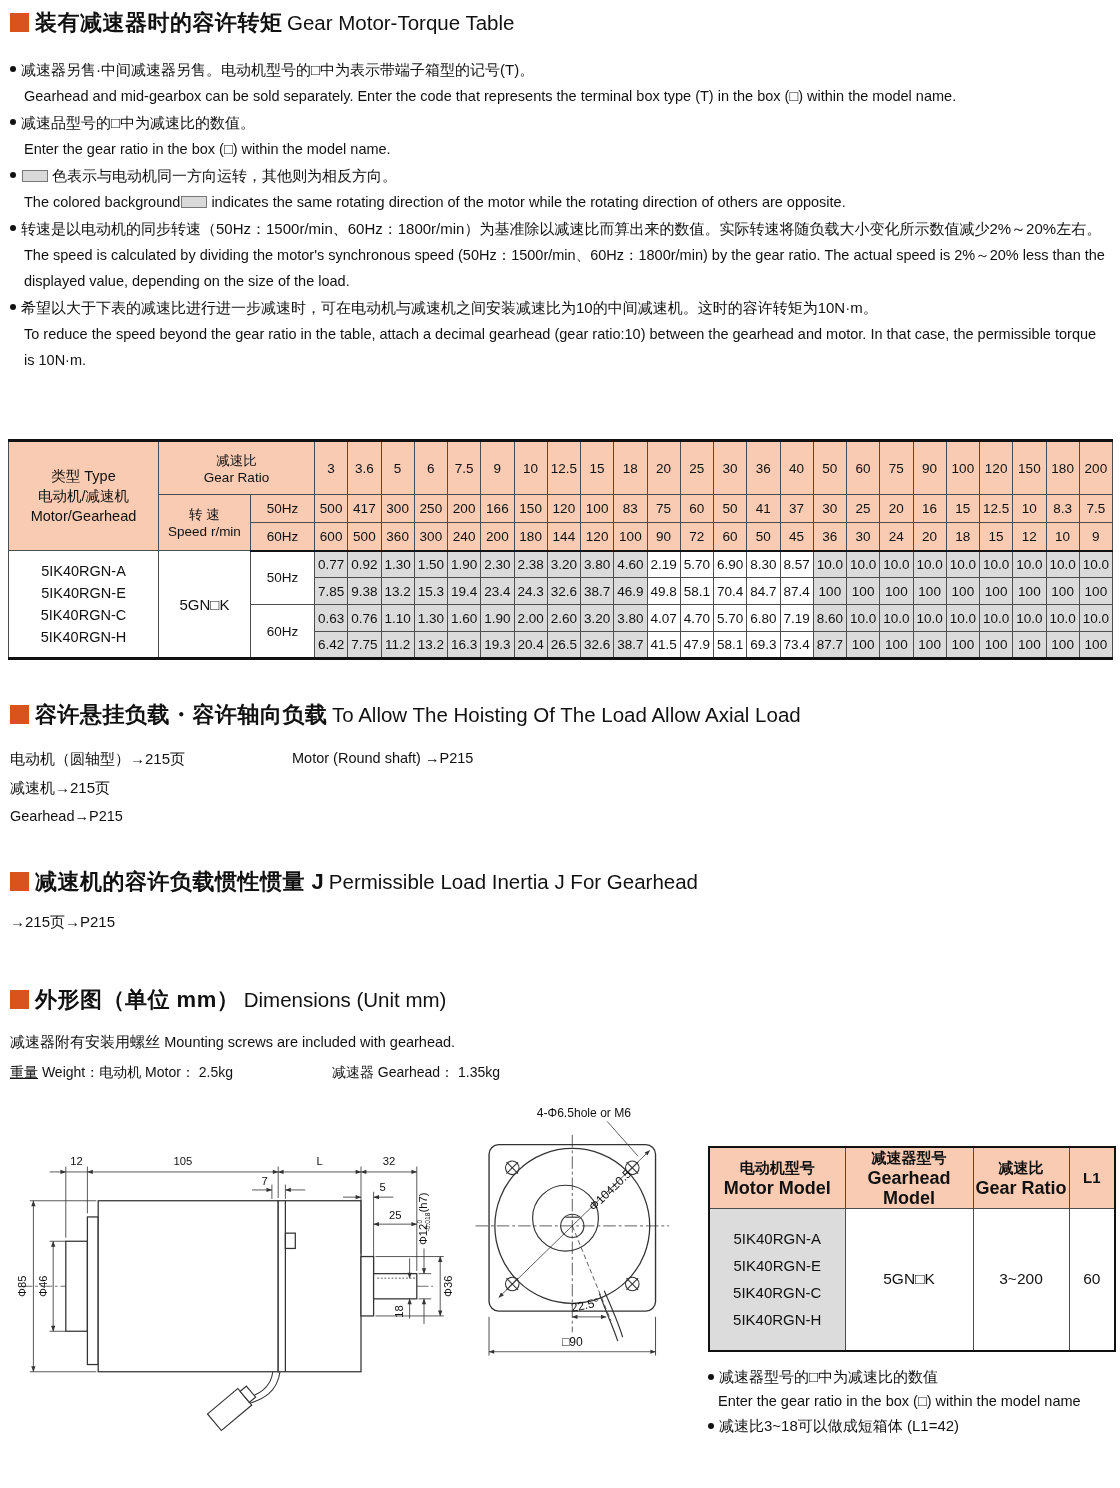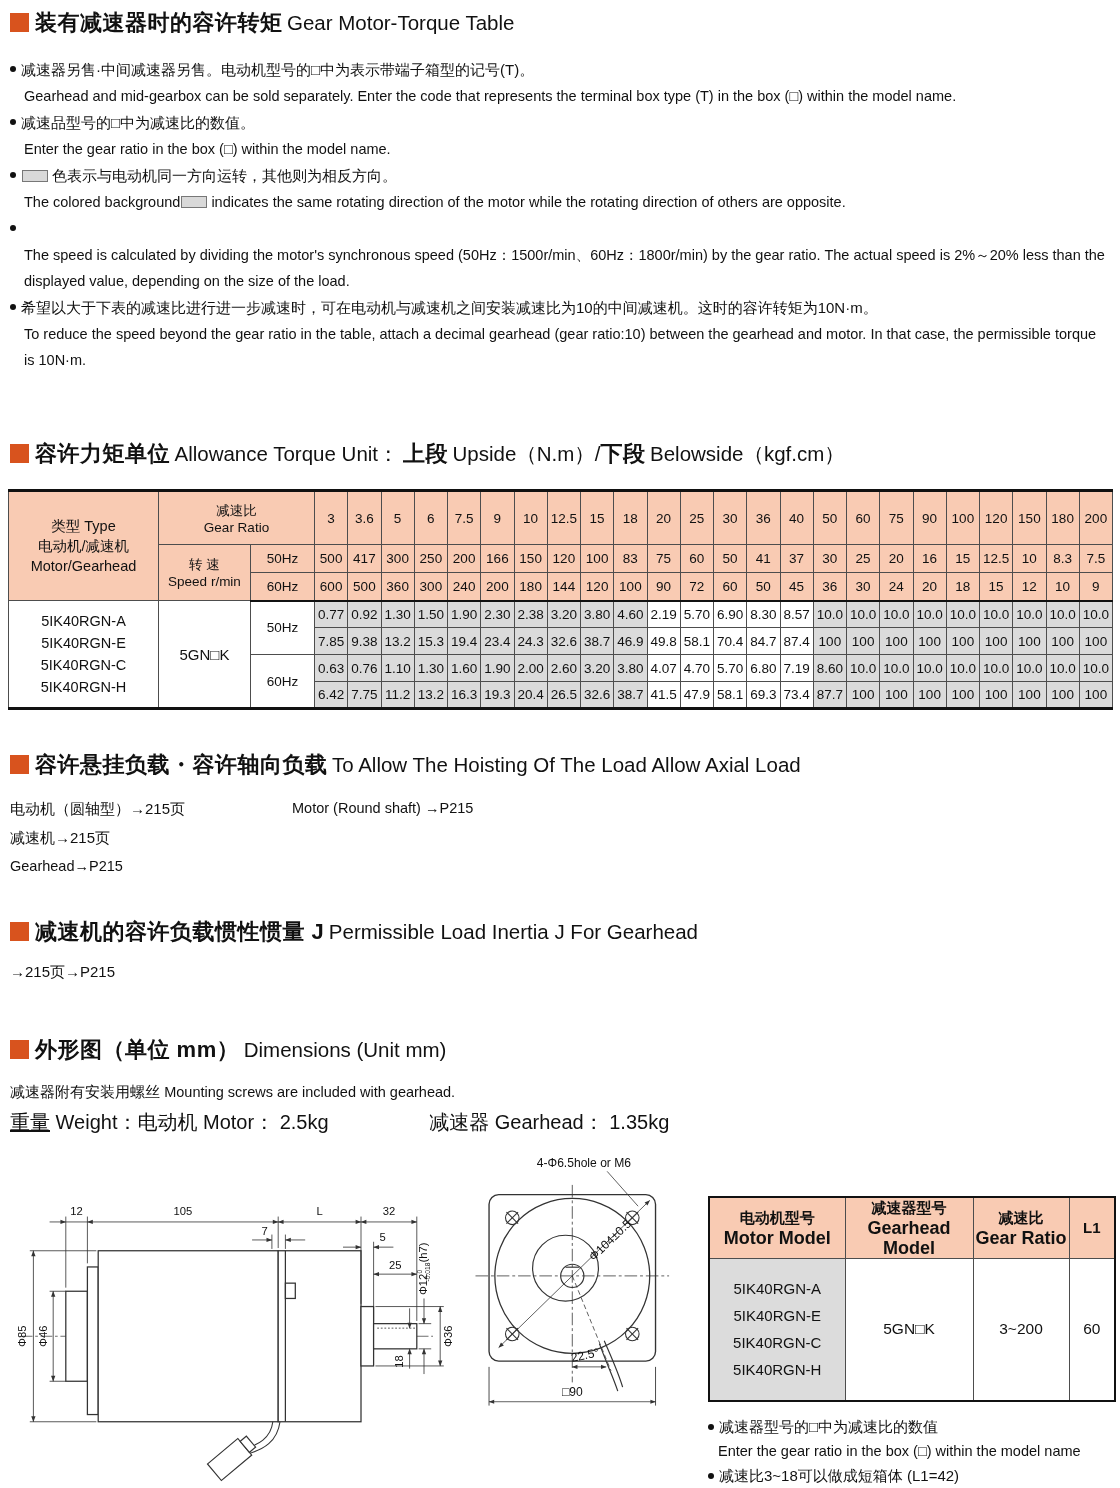--- a/index.html
+++ b/index.html
@@ -40,21 +40,21 @@
   .refrow .rz { width:282px; }
   .refrow .re { font-size:14.5px; }
   .refline { margin:10px 0 0 2px; font-size:15px; line-height:26px; }
 
   
   .note-line { margin:12px 0 0 2px; font-size:15px; line-height:26px; }
   .note-line .en { font-size:14.5px; }
   .lead-line { margin:10px 0 0 2px; font-size:15.5px; line-height:27px; }
   .odot { display:inline-block; width:13px; height:13px; border-radius:50%; background:#d8531e; margin-right:8px; vertical-align:-1px; }
   .lead-line .lz { font-weight:bold; }
-  .weight-line { margin:4px 0 0 2px; font-size:20px; line-height:27px; }
+  .weight-line { margin:4px 0 0 2px; font-size:14px; line-height:27px; }
   .weight-line .wu { text-decoration:underline; }
   .wg { display:inline-block; margin-left:95px; }
 
   
   .dims-row { display:flex; align-items:flex-start; margin:16px 0 0 2px; }
   .dwg svg { display:block; }
   svg text { font-family:"Liberation Sans","DejaVu Sans",sans-serif; font-size:12.5px; fill:#111; }
   .rcol { width:412px; margin-left:6px; margin-top:44px; }
 
   
@@ -79,33 +79,26 @@
     <span class="te">Gear Motor-Torque Table</span>
   </div>
 
   <div class="bullets" style="margin-bottom:66px;">
     <div class="b-zh"><span class="dot"></span><span>减速器另售·中间减速器另售。电动机型号的□中为表示带端子箱型的记号(T)。</span></div>
     <div class="b-en">Gearhead and mid-gearbox can be sold separately. Enter the code that represents the terminal box type (T) in the box (□) within the model name.</div>
     <div class="b-zh"><span class="dot"></span><span>减速品型号的□中为减速比的数值。</span></div>
     <div class="b-en">Enter the gear ratio in the box (□) within the model name.</div>
     <div class="b-zh"><span class="dot"></span><span class="sw"></span><span>色表示与电动机同一方向运转，其他则为相反方向。</span></div>
     <div class="b-en"><span>The colored background</span><span class="sw"></span><span>indicates the same rotating direction of the motor while the rotating direction of others are opposite.</span></div>
-    <div class="b-zh" style="max-width:1100px;"><span class="dot"></span></div>
+    <div class="b-zh" style="max-width:1100px;"><span class="dot"></span><span>转速是以电动机的同步转速（50Hz：1500r/min、60Hz：1800r/min）为基准除以减速比而算出来的数值。实际转速将随负载大小变化所示数值减少2%～20%左右。</span></div>
     <div class="b-en">The speed is calculated by dividing the motor's synchronous speed (50Hz：1500r/min、60Hz：1800r/min) by the gear ratio. The actual speed is 2%～20% less than the displayed value, depending on the size of the load.</div>
     <div class="b-zh"><span class="dot"></span><span>希望以大于下表的减速比进行进一步减速时，可在电动机与减速机之间安装减速比为10的中间减速机。这时的容许转矩为10N·m。</span></div>
     <div class="b-en">To reduce the speed beyond the gear ratio in the table, attach a decimal gearhead (gear ratio:10) between the gearhead and motor. In that case, the permissible torque is 10N·m.</div>
   </div>
 
-  <div class="sec-title">
-    <span class="sq"></span><span class="tz">容许力矩单位</span>
-    <span class="te">Allowance Torque Unit：</span>
-    <span class="tz">上段</span>
-    <span class="te">Upside（N.m）/</span><span class="tz">下段</span>
-    <span class="te">Belowside（kgf.cm）</span>
-  </div>
 
   <table class="tq" style="margin-bottom:40px;">
     <colgroup>
       <col style="width:150px">
         <col style="width:92px">
         <col style="width:64px">
       <col span="24" style="width:33.25px">
     </colgroup>
     <tbody>
         <tr class="hr1" id="row-ratios">

